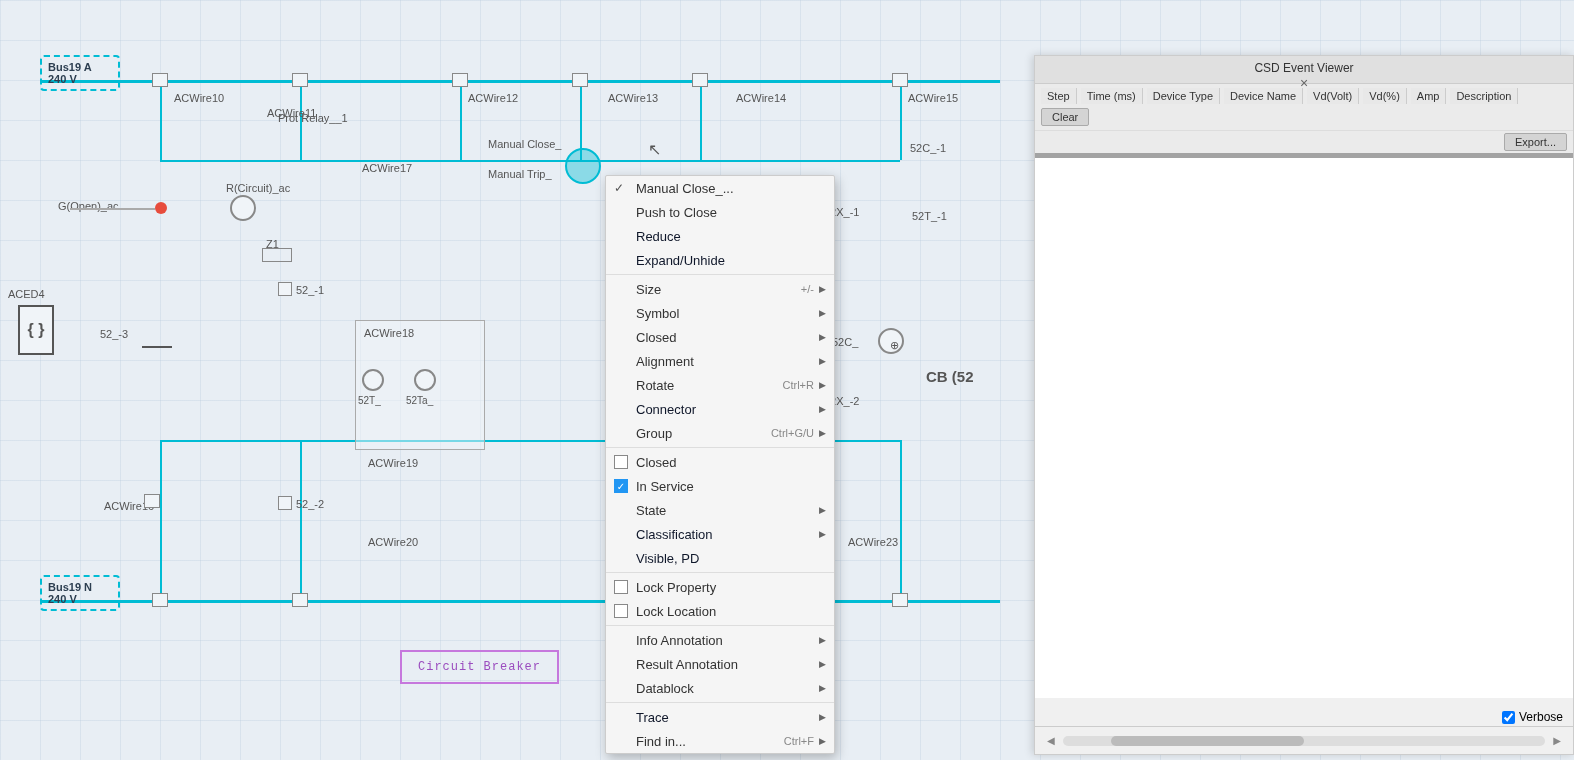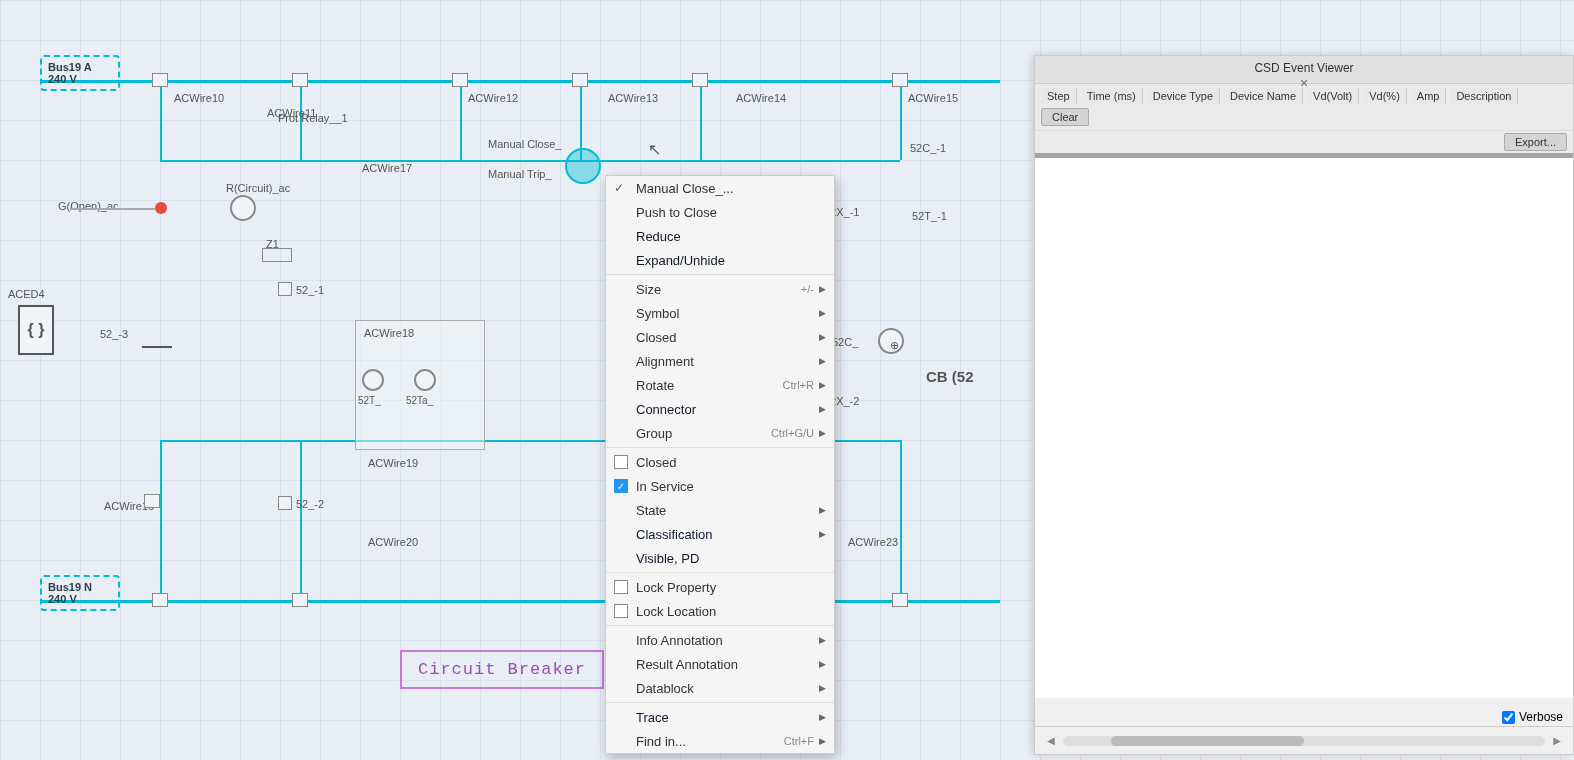--- a/index.html
+++ b/index.html
@@ -311,21 +311,21 @@
       font-size: 12px;
     }
 
     
     .cb-label-box {
       position: absolute;
       border: 2px solid #c678dd;
       background: transparent;
       padding: 8px 16px;
       font-family: 'Courier New', monospace;
-      font-size: 17px;
+      font-size: 12px;
       color: #9b4dbf;
       letter-spacing: 1px;
     }
   </style>
 </head>
 <body>
 
 <div id="main-canvas">
 
   <div class="bus-line-top"></div>

